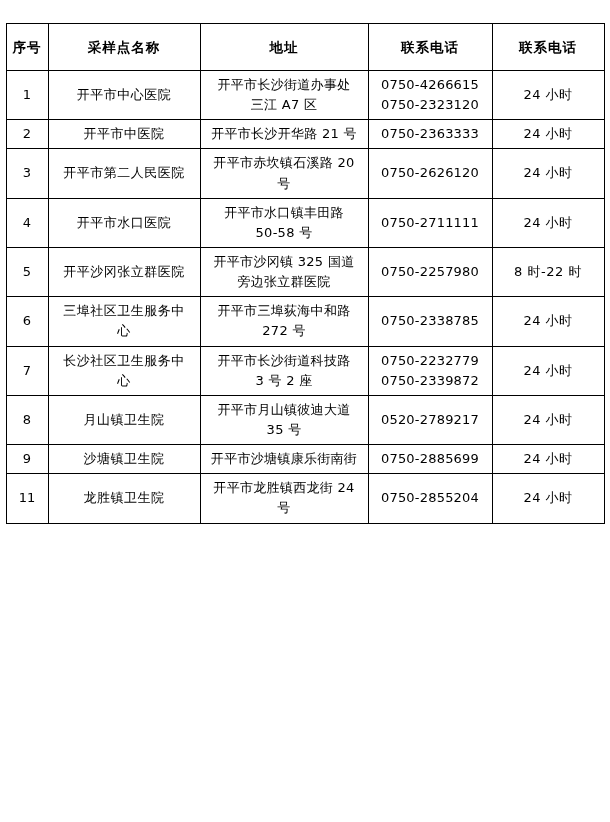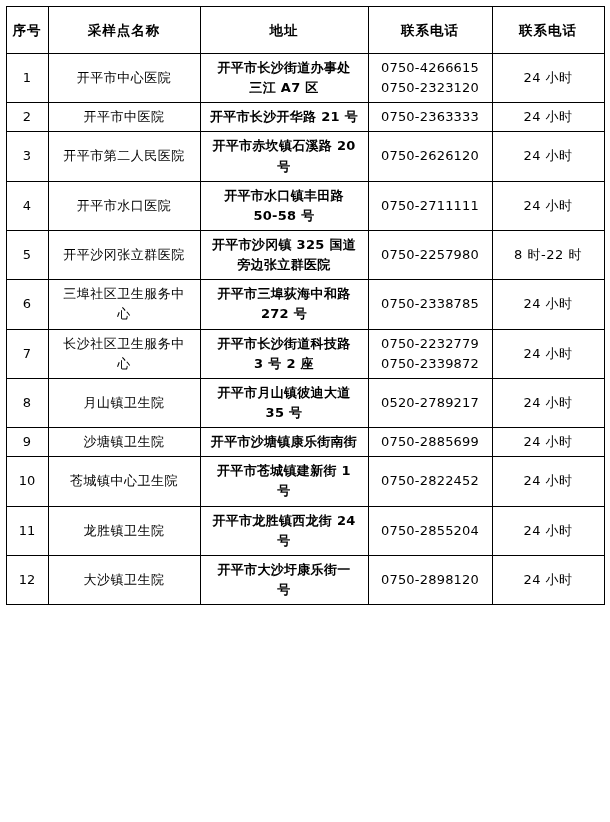--- a/index.html
+++ b/index.html
@@ -16,21 +16,21 @@
   }
   .sheet {
     width: 610px;
     height: 822px;
     box-sizing: border-box;
     padding: 6px 4px 4px 4px;
   }
   table.samp {
     border-collapse: collapse;
     width: 598px;
-    margin: 0 auto;
+    margin: 17px auto;
     table-layout: fixed;
   }
   table.samp th, table.samp td {
     border: 1px solid #000000;
     text-align: center;
     vertical-align: middle;
     font-size: 13px;
     line-height: 1.55;
     padding: 4px 3px;
     word-wrap: break-word;
@@ -41,21 +41,21 @@
     height: 38px;
     letter-spacing: 1px;
   }
   .col-no    { width: 42px; }
   .col-name  { width: 152px; }
   .col-addr  { width: 168px; }
   .col-phone { width: 124px; }
   .col-time  { width: 112px; }
   td.cell-no { font-size: 13px; }
   td.cell-name { letter-spacing: 0.5px; }
-  td.cell-addr { letter-spacing: 0.3px; font-weight: bold; }
+  td.cell-addr { letter-spacing: 0.3px; }
   td.cell-phone { letter-spacing: 0.2px; }
   td.cell-time { letter-spacing: 0.5px; }
   .multiline { white-space: pre-line; }
 </style>
 </head>
 <body>
 
 <div class="sheet">
   <table class="samp">
     <colgroup>
@@ -143,38 +143,22 @@
         <td class="cell-time multiline">24 小时</td>
       </tr>
       <tr>
         <td class="cell-no">9</td>
         <td class="cell-name multiline">沙塘镇卫生院</td>
         <td class="cell-addr multiline">开平市沙塘镇康乐街南街</td>
         <td class="cell-phone multiline">0750-2885699</td>
         <td class="cell-time multiline">24 小时</td>
       </tr>
       <tr>
-        <td class="cell-no">10</td>
-        <td class="cell-name multiline">苍城镇中心卫生院</td>
-        <td class="cell-addr multiline">开平市苍城镇建新街 1
-号</td>
-        <td class="cell-phone multiline">0750-2822452</td>
-        <td class="cell-time multiline">24 小时</td>
-      </tr>
-      <tr>
         <td class="cell-no">11</td>
         <td class="cell-name multiline">龙胜镇卫生院</td>
         <td class="cell-addr multiline">开平市龙胜镇西龙街 24
 号</td>
         <td class="cell-phone multiline">0750-2855204</td>
         <td class="cell-time multiline">24 小时</td>
       </tr>
-      <tr>
-        <td class="cell-no">12</td>
-        <td class="cell-name multiline">大沙镇卫生院</td>
-        <td class="cell-addr multiline">开平市大沙圩康乐街一
-号</td>
-        <td class="cell-phone multiline">0750-2898120</td>
-        <td class="cell-time multiline">24 小时</td>
-      </tr>
     </tbody>
   </table>
 </div>
 
 </body></html>

